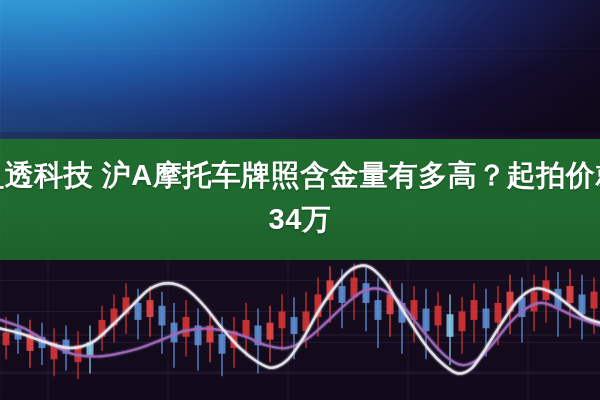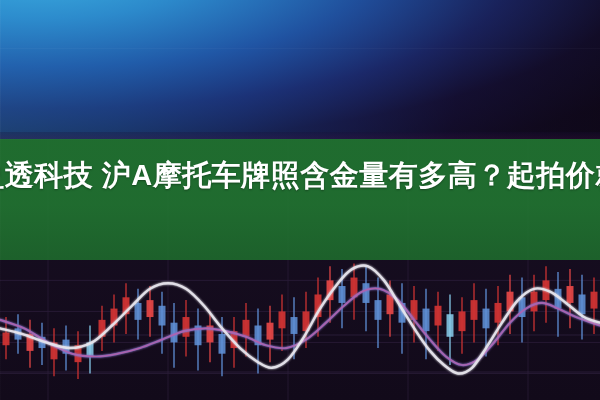--- a/index.html
+++ b/index.html
@@ -206,16 +206,17 @@
           <path d="M 0 328.32 C 3.6666666666666665 329.26, 14.333333333333332 331.61, 22 333.96000000000004 C 29.666666666666668 336.31000000000006, 38 340.07000000000005, 46 342.42 C 54 344.77, 62.333333333333336 348.06, 70 348.06 C 77.66666666666667 348.06, 85 346.18, 92 342.42 C 99 338.66, 105.33333333333333 331.61, 112 325.5 C 118.66666666666667 319.39, 125.66666666666667 311.87, 132 305.76 C 138.33333333333334 299.65, 144 292.59999999999997, 150 288.84 C 156 285.08, 162 283.2, 168 283.2 C 174 283.2, 180 285.08, 186 288.84 C 192 292.59999999999997, 198 299.18, 204 305.76 C 210 312.34, 216 321.27, 222 328.32 C 228 335.37, 234 342.42, 240 348.06 C 246 353.7, 252.66666666666666 358.86999999999995, 258 362.15999999999997 C 263.3333333333333 365.45, 267 368.27, 272 367.8 C 277 367.33000000000004, 282.6666666666667 364.51000000000005, 288 359.34000000000003 C 293.3333333333333 354.17, 298.6666666666667 345.24, 304 336.78 C 309.3333333333333 328.31999999999994, 314.3333333333333 317.51, 320 308.58 C 325.6666666666667 299.65, 332.6666666666667 289.78, 338 283.2 C 343.3333333333333 276.62, 347 271.92, 352 269.1 C 357 266.28000000000003, 362.6666666666667 264.4, 368 266.28 C 373.3333333333333 268.15999999999997, 378.6666666666667 273.8, 384 280.38 C 389.3333333333333 286.96, 394.6666666666667 297.3, 400 305.76 C 405.3333333333333 314.21999999999997, 411 323.62, 416 331.14 C 421 338.65999999999997, 425.3333333333333 345.24, 430 350.88 C 434.6666666666667 356.52, 439.3333333333333 361.22, 444 364.98 C 448.6666666666667 368.74, 453.3333333333333 372.97, 458 373.44 C 462.6666666666667 373.90999999999997, 467.3333333333333 372.03000000000003, 472 367.8 C 476.6666666666667 363.57, 481 355.58, 486 348.06 C 491 340.54, 496.6666666666667 330.67, 502 322.68 C 507.3333333333333 314.69, 512.6666666666666 305.76, 518 300.12 C 523.3333333333334 294.48, 528.6666666666666 290.25, 534 288.84 C 539.3333333333334 287.42999999999995, 544.6666666666666 289.31, 550 291.66 C 555.3333333333334 294.01000000000005, 560.3333333333334 298.71, 566 302.94 C 571.6666666666666 307.17, 578.3333333333334 313.75, 584 317.04 C 589.6666666666666 320.33000000000004, 597.3333333333334 321.74, 600 322.68" fill="none" stroke="#e8e6ee" stroke-width="2.4" stroke-linecap="round" opacity="0.97" filter="url(#softGlow)"></path>
         </g>
     </svg>
   </div>
 
   <div class="hero-gradient"></div>
   <div class="hero-bottom-edge"></div>
 
   <div class="title-band">
     <div class="title-line l1">盈透科技 沪A摩托车牌照含金量有多高？起拍价就</div>
+    <div class="title-line l2">34万</div>
   </div>
 
   <div class="global-grid"></div>
 </div>
 
 </body></html>

